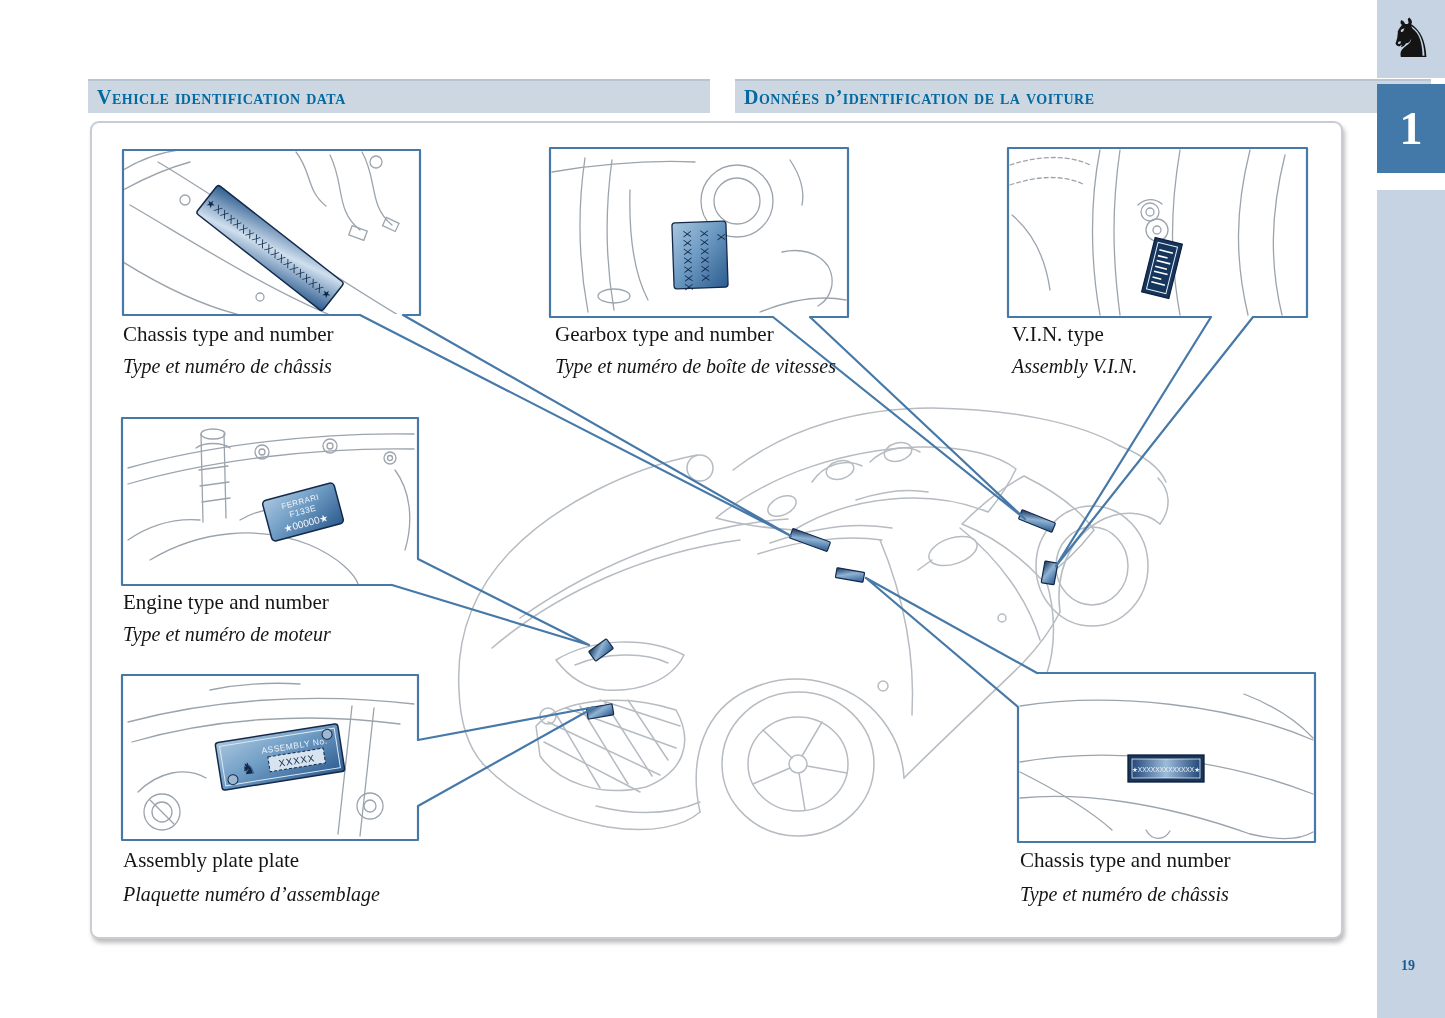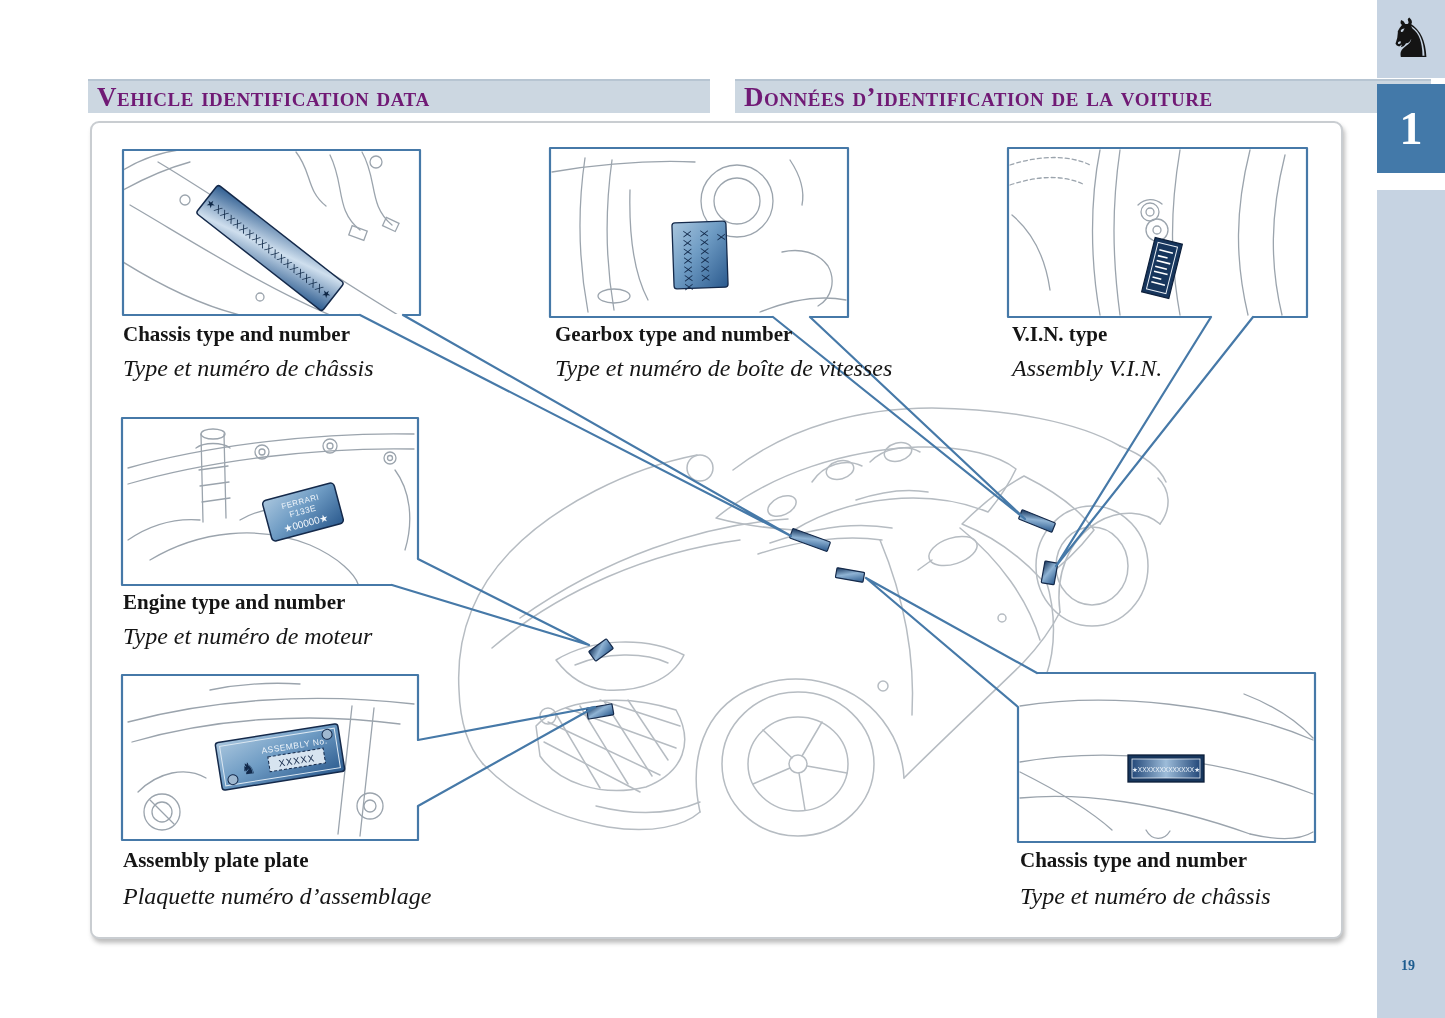--- a/index.html
+++ b/index.html
@@ -2,28 +2,28 @@
 <html><head>
 <meta charset="utf-8">
 <style>
   html,body{margin:0;padding:0;background:#fff;}
   #page{position:relative;width:1445px;height:1018px;background:#ffffff;overflow:hidden;
         font-family:"Liberation Serif",serif;}
   .header-bar{position:absolute;top:79px;height:34px;background:#ccd7e1;border-top:2px solid #b7c5d2;
         box-sizing:border-box;display:flex;align-items:center;padding-left:9px;}
   #hdr-en{left:88px;width:622px;}
   #hdr-fr{left:735px;width:696px;}
-  .header-text{font-variant:small-caps;font-size:27px;font-weight:600;color:#701a75;
+  .header-text{font-variant:small-caps;font-size:20px;font-weight:600;color:#0369a1;
         letter-spacing:.5px;line-height:1;white-space:nowrap;}
   #panel{position:absolute;left:90px;top:121px;width:1253px;height:818px;background:#fff;
         border:2px solid #c9cdd1;border-radius:9px;box-sizing:border-box;
         box-shadow:2px 4px 4px rgba(110,110,110,.45);}
   #scene{position:absolute;left:90px;top:121px;width:1253px;height:818px;}
-  .lbl-en{position:absolute;font-size:21px;color:#151515;white-space:nowrap;font-weight:bold;}
-  .lbl-fr{position:absolute;font-size:24px;font-style:italic;color:#151515;white-space:nowrap;}
+  .lbl-en{position:absolute;font-size:21px;color:#151515;white-space:nowrap;}
+  .lbl-fr{position:absolute;font-size:20px;font-style:italic;color:#151515;white-space:nowrap;}
   .side{position:absolute;left:1377px;width:68px;}
   #side-horse{top:0;height:78px;background:#c6d3e2;display:flex;align-items:center;justify-content:center;}
   #side-horse span{font-family:"DejaVu Sans",sans-serif;font-size:54px;color:#141414;line-height:1;}
   #side-num{top:84px;height:89px;background:#4379a9;display:flex;align-items:center;justify-content:center;
         color:#fff;font-size:46px;font-weight:bold;}
   #side-strip{top:190px;height:828px;background:#c6d3e2;}
   #page-number{position:absolute;left:1377px;top:958px;width:62px;text-align:center;
         color:#1d5c8f;font-weight:bold;font-size:14px;}
 </style>
 </head>

